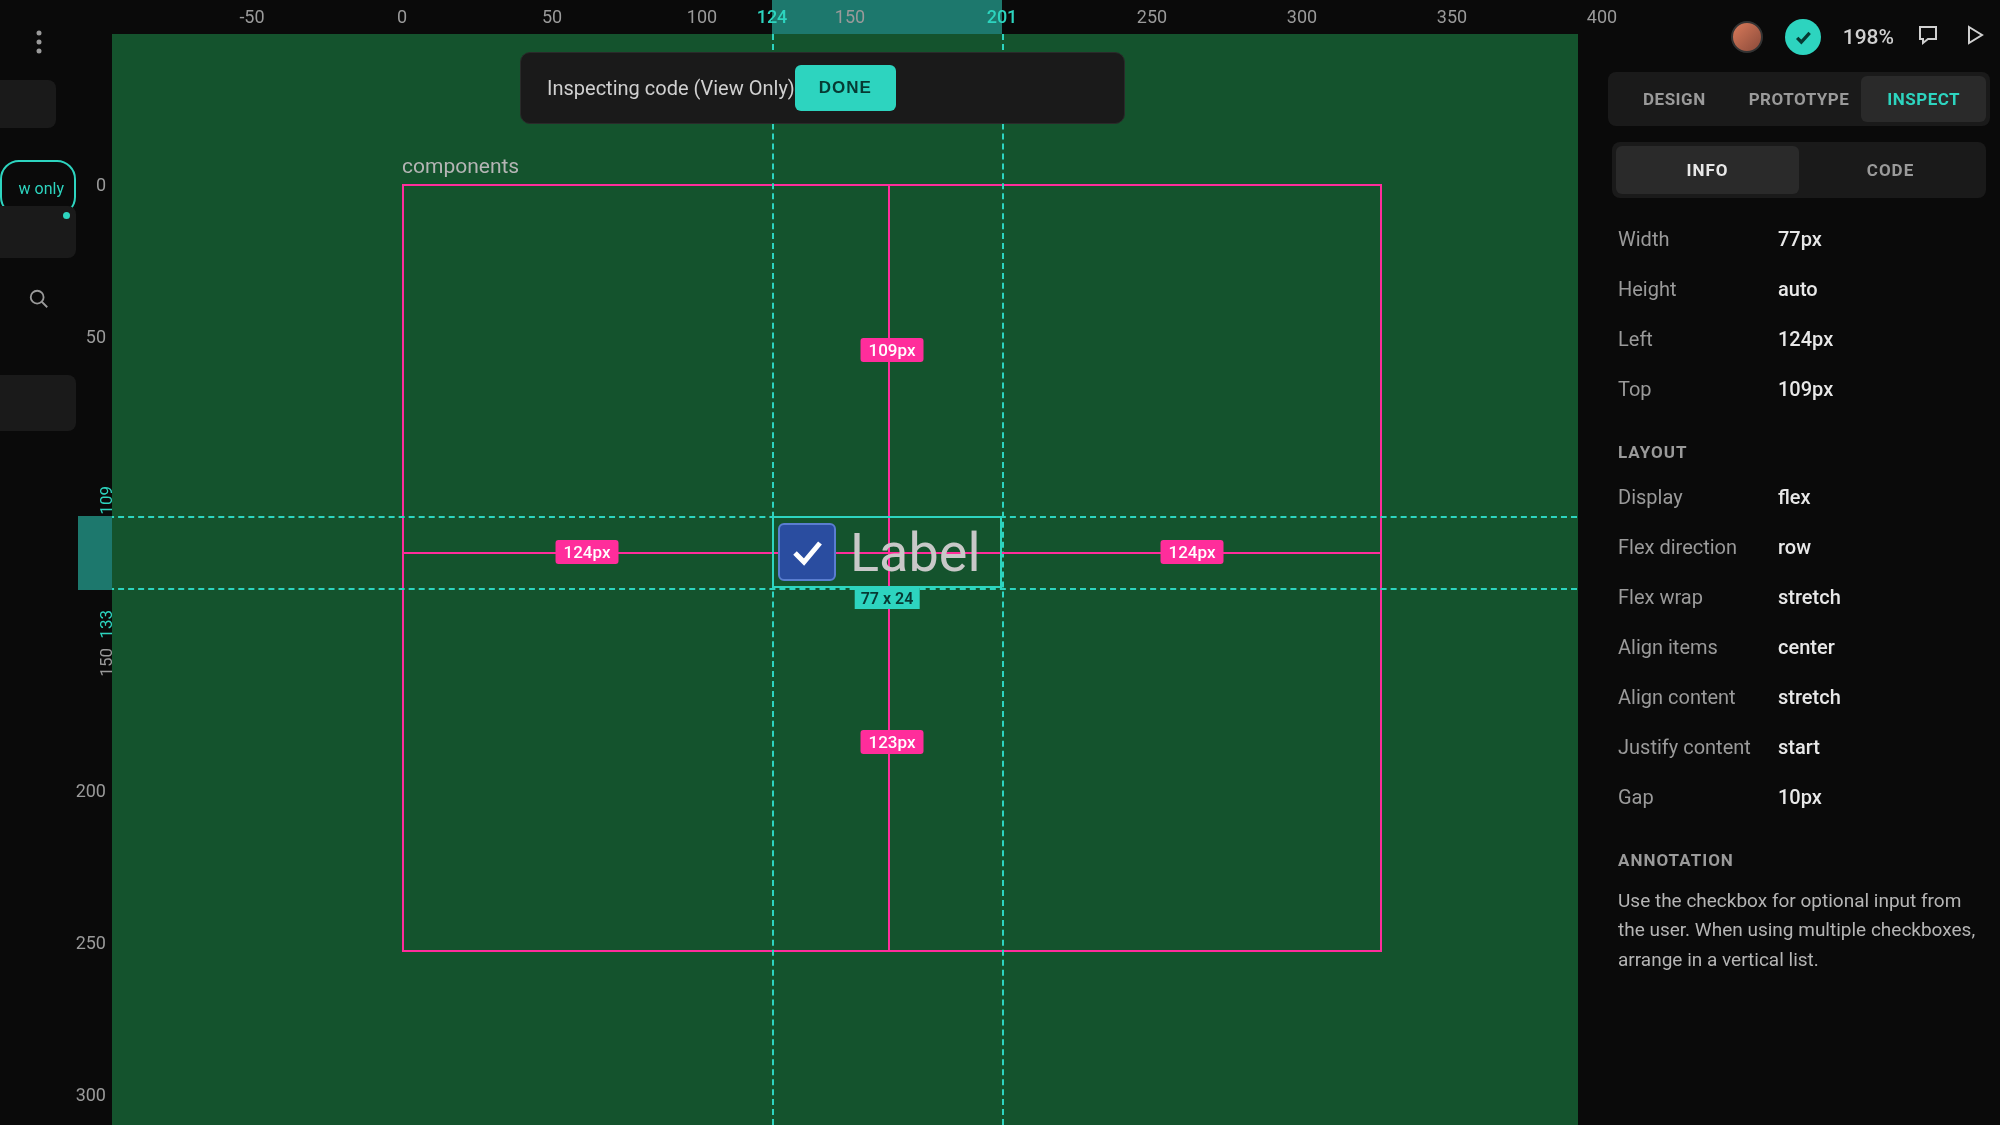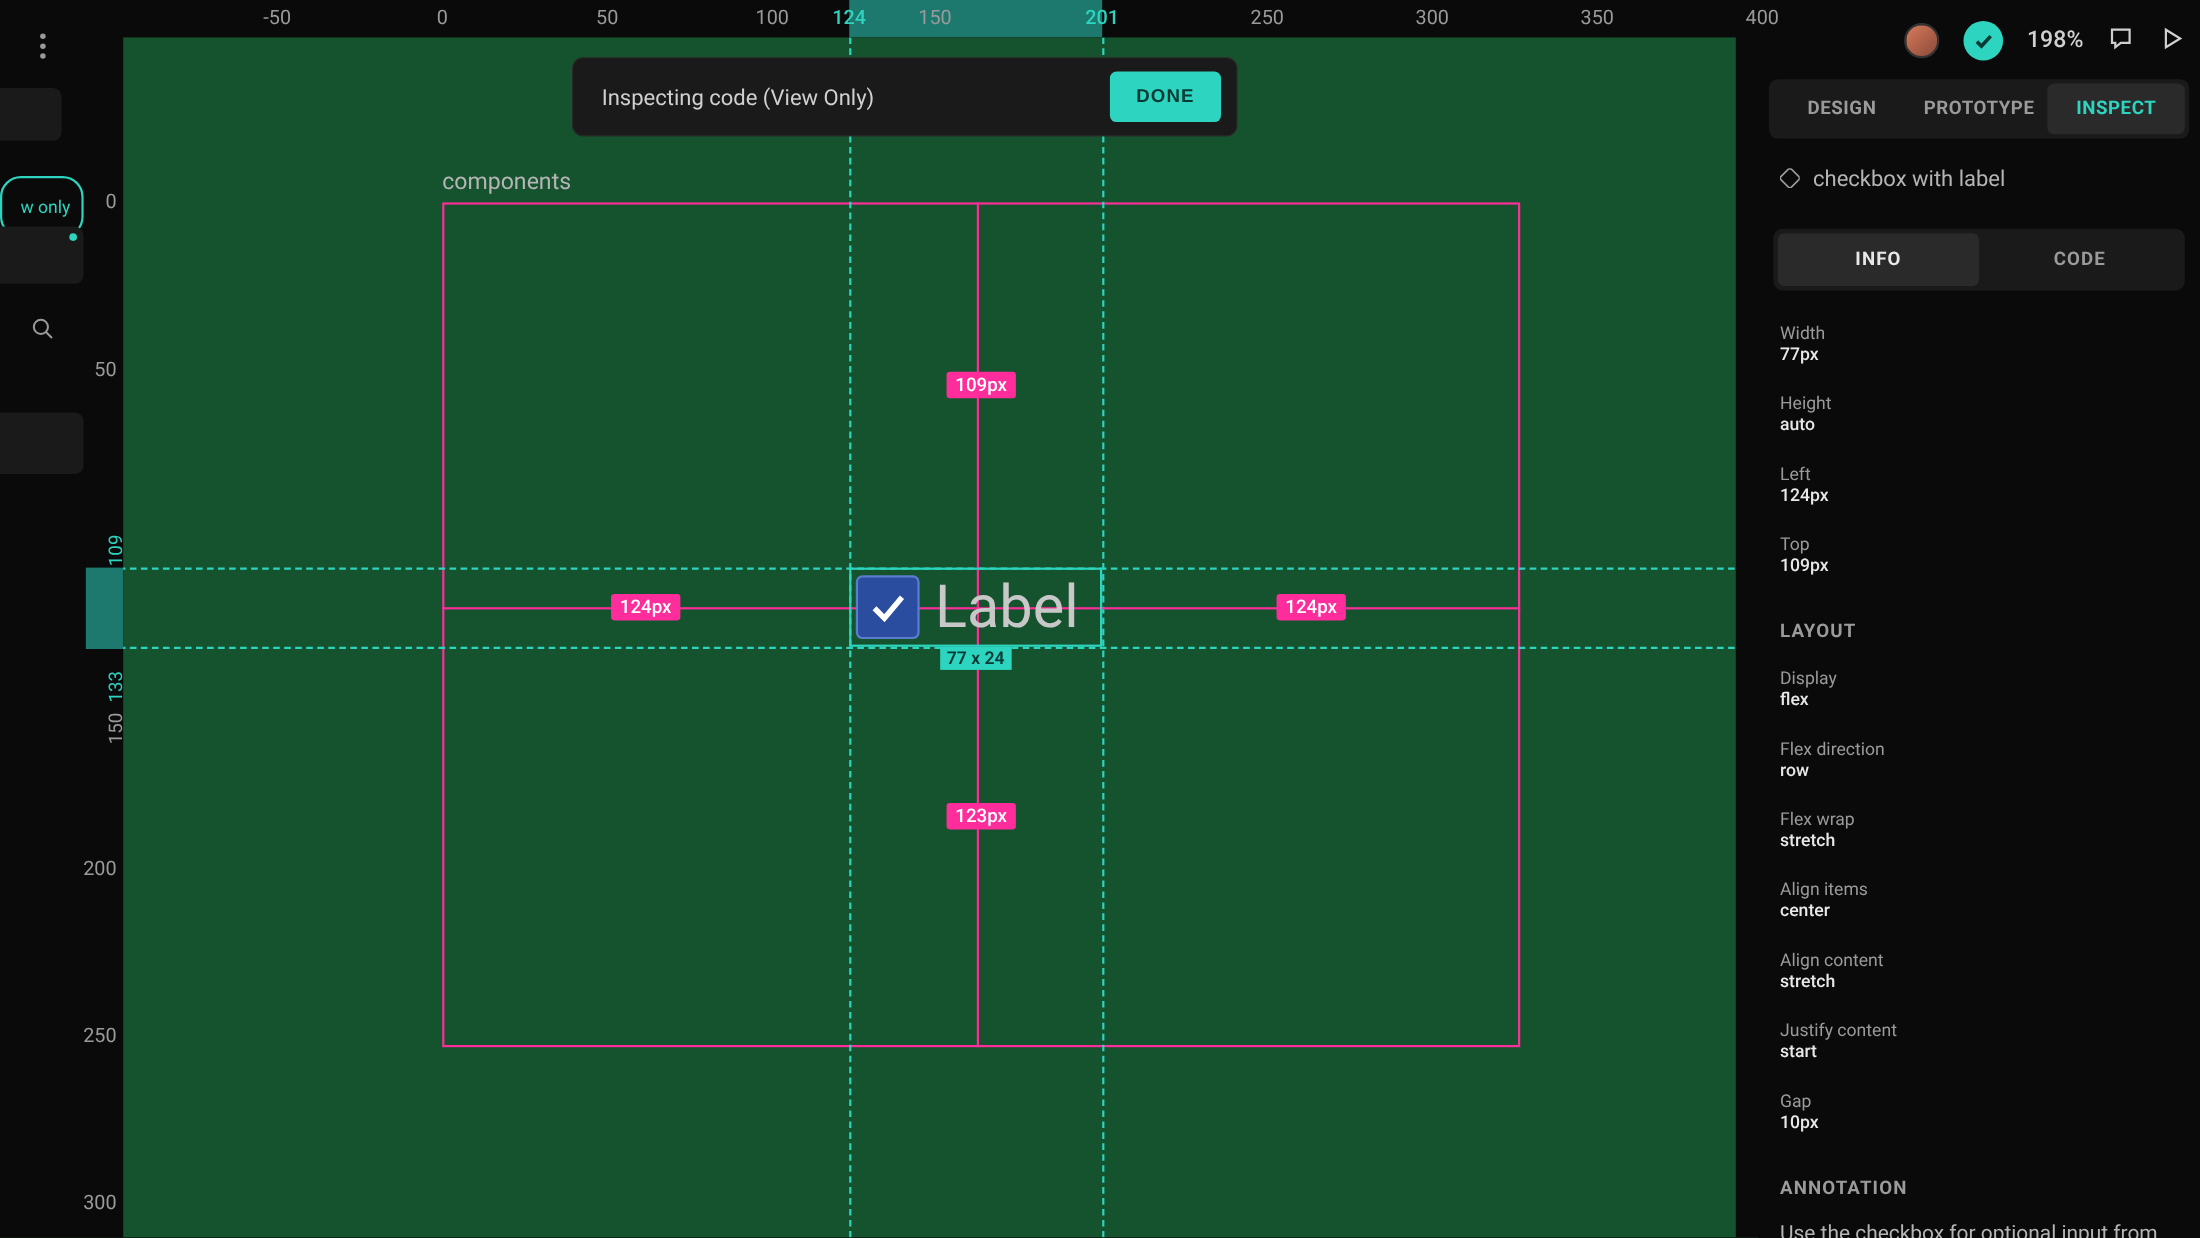--- a/index.html
+++ b/index.html
@@ -45,21 +45,21 @@
 
   .dist-badge { position: absolute; background: #ff2d9b; color: #fff; font-size: 17px; padding: 2px 8px; border-radius: 3px; transform: translate(-50%, -50%); font-weight: 500; }
 
   .sel-box { position: absolute; border: 2px solid #2dd4bf; display: flex; align-items: center; gap: 14px; padding: 0 4px; }
   .checkbox { width: 58px; height: 58px; background: #2a4da0; border: 2px solid #5a7dd0; border-radius: 6px; display: flex; align-items: center; justify-content: center; }
   .checkbox svg { width: 40px; height: 40px; stroke: #fff; stroke-width: 5; fill: none; }
   .sel-label { color: #c8c8c8; font-size: 54px; font-weight: 400; }
   .dim-badge { position: absolute; background: #2dd4bf; color: #063a33; font-size: 16px; padding: 1px 6px; font-weight: 600; left: 50%; bottom: -2px; transform: translate(-50%, 100%); }
 
   
-  .notice { position: absolute; left: 520px; top: 52px; width: 605px; height: 72px; background: #1a1a1a; border: 1px solid #2a2a2a; border-radius: 10px; display: flex; align-items: center; justify-content: space-between; padding: 0 14px 0 26px; }
+  .notice { position: absolute; left: 520px; top: 52px; width: 605px; height: 72px; background: #1a1a1a; border: 1px solid #2a2a2a; border-radius: 10px; display: flex; align-items: center; justify-content: flex-start; padding: 0 14px 0 26px; }
   .notice .txt { color: #d0d0d0; font-size: 20px; }
   .notice .done-btn { background: #2dd4bf; color: #063a33; font-weight: 700; font-size: 17px; letter-spacing: 1px; border: none; border-radius: 6px; padding: 13px 24px; cursor: pointer; }
 
   
   .topbar-right { position: absolute; right: 14px; top: 14px; height: 46px; display: flex; align-items: center; gap: 22px; }
   .avatar { width: 32px; height: 32px; border-radius: 50%; background: linear-gradient(135deg,#d97a5a,#8a4a3a); border: 2px solid #333; }
   .presence { width: 36px; height: 36px; border-radius: 50%; background: #2dd4bf; display: flex; align-items: center; justify-content: center; }
   .presence svg { width: 20px; height: 20px; stroke: #063a33; stroke-width: 4; fill: none; }
   .zoom { color: #d0d0d0; font-size: 21px; font-weight: 500; }
   .toolbar-icon { color: #d0d0d0; }
@@ -71,21 +71,21 @@
   .tabbar .tab { flex: 1; text-align: center; padding: 13px 0; font-size: 17px; font-weight: 700; letter-spacing: 0.5px; color: #9a9a9a; border-radius: 6px; cursor: pointer; }
   .tabbar .tab.active { background: #2a2a2a; color: #2dd4bf; }
 
   .elem-name { display: flex; align-items: center; gap: 12px; color: #b5b5b5; font-size: 20px; padding: 24px 10px 18px; }
   .elem-name svg { width: 18px; height: 18px; stroke: #9a9a9a; fill: none; stroke-width: 2; }
 
   .subtabs { display: flex; background: #1a1a1a; border-radius: 8px; padding: 4px; margin: 16px 4px; }
   .subtabs .stab { flex: 1; text-align: center; padding: 14px 0; font-size: 17px; font-weight: 700; letter-spacing: 1px; color: #9a9a9a; border-radius: 6px; cursor: pointer; }
   .subtabs .stab.active { background: #2a2a2a; color: #e8e8e8; }
 
-  .prop-row { display: flex; padding: 13px 10px; font-size: 16px; flex-direction: column; }
+  .prop-row { display: flex; padding: 13px 10px; font-size: 20px; }
   .prop-row .k { width: 160px; color: #9a9a9a; }
   .prop-row .v { color: #e8e8e8; font-weight: 500; }
 
   .section-title { color: #9a9a9a; font-size: 17px; font-weight: 700; letter-spacing: 1px; padding: 28px 10px 10px; }
   .annotation-text { color: #b5b5b5; font-size: 19px; line-height: 1.55; padding: 6px 10px; }
 </style>
 </head>
 <body>
 
 <div class="left-rail">
@@ -195,26 +195,20 @@
       </svg>
   </div>
 </div>
 
 <div class="panel">
   <div class="tabbar" id="tabbar">
       <div class="tab">DESIGN</div>
       <div class="tab">PROTOTYPE</div>
       <div class="tab active">INSPECT</div>
     </div>
-  <div class="elem-name">
-    <svg viewBox="0 0 24 24">
-        <rect x="3" y="3" width="18" height="18" rx="3" transform="rotate(45 12 12)"></rect>
-      </svg>
-    <span>checkbox with label</span>
-  </div>
   <div class="subtabs" id="subtabs">
       <div class="stab active">INFO</div>
       <div class="stab">CODE</div>
     </div>
   <div id="props">
       <div class="prop-row">
         <div class="k">Width</div>
         <div class="v">77px</div>
       </div>
       <div class="prop-row">

